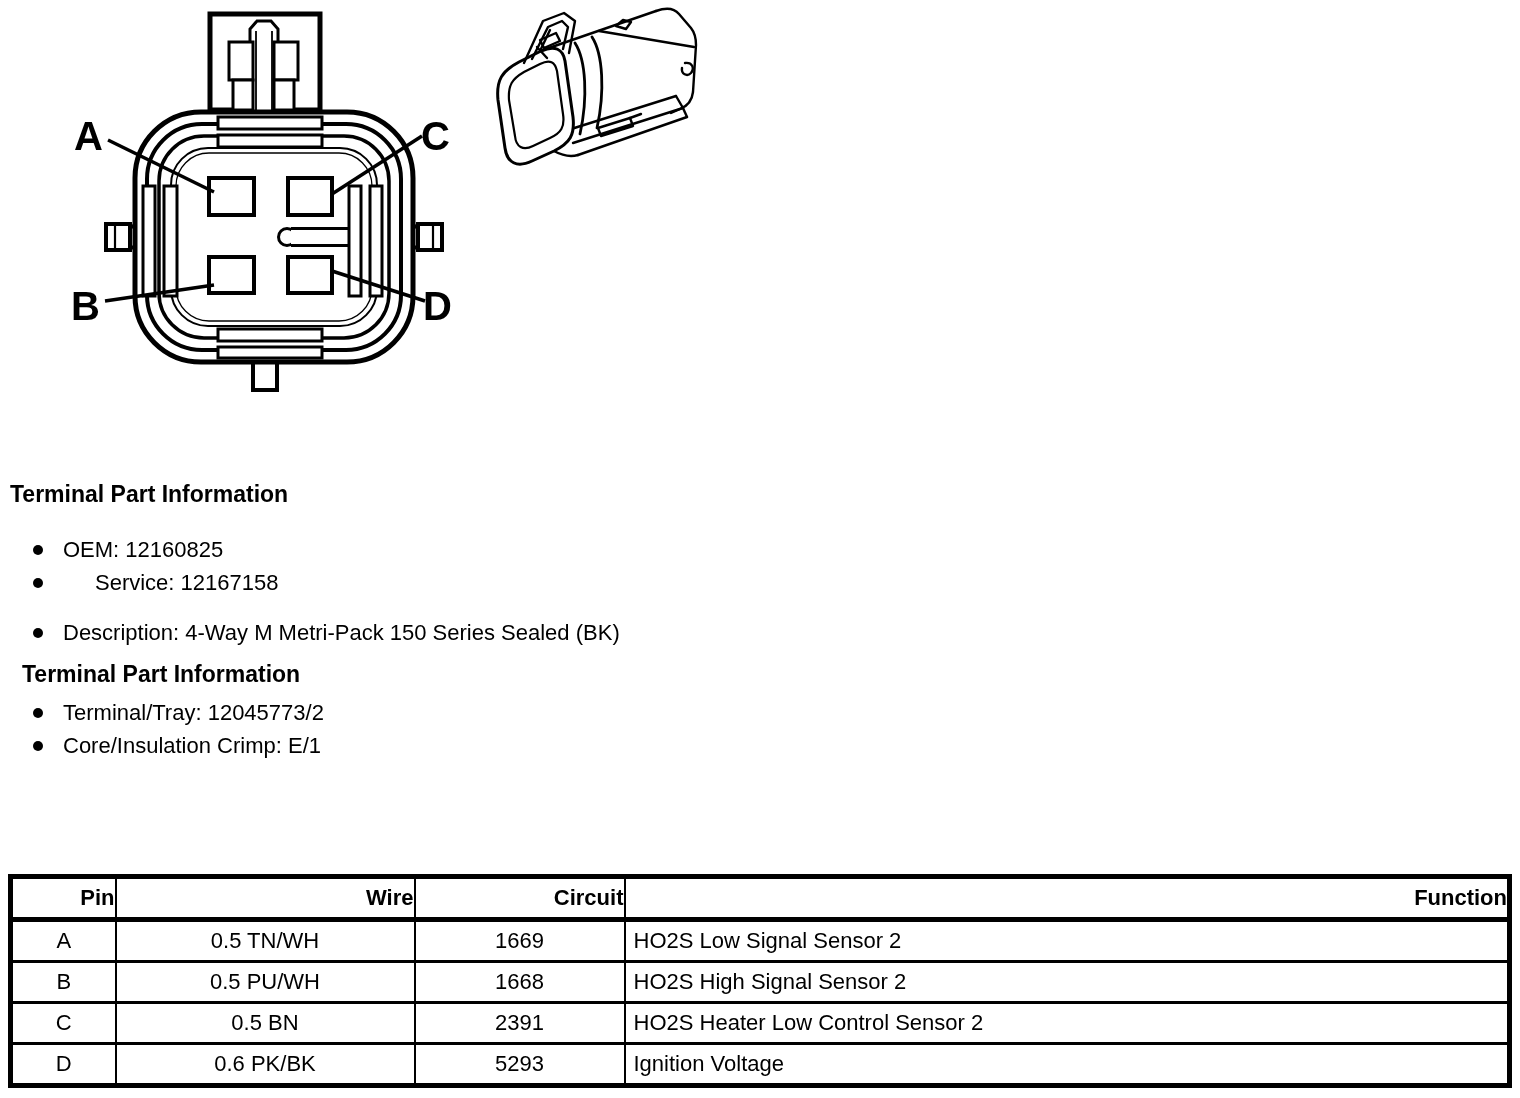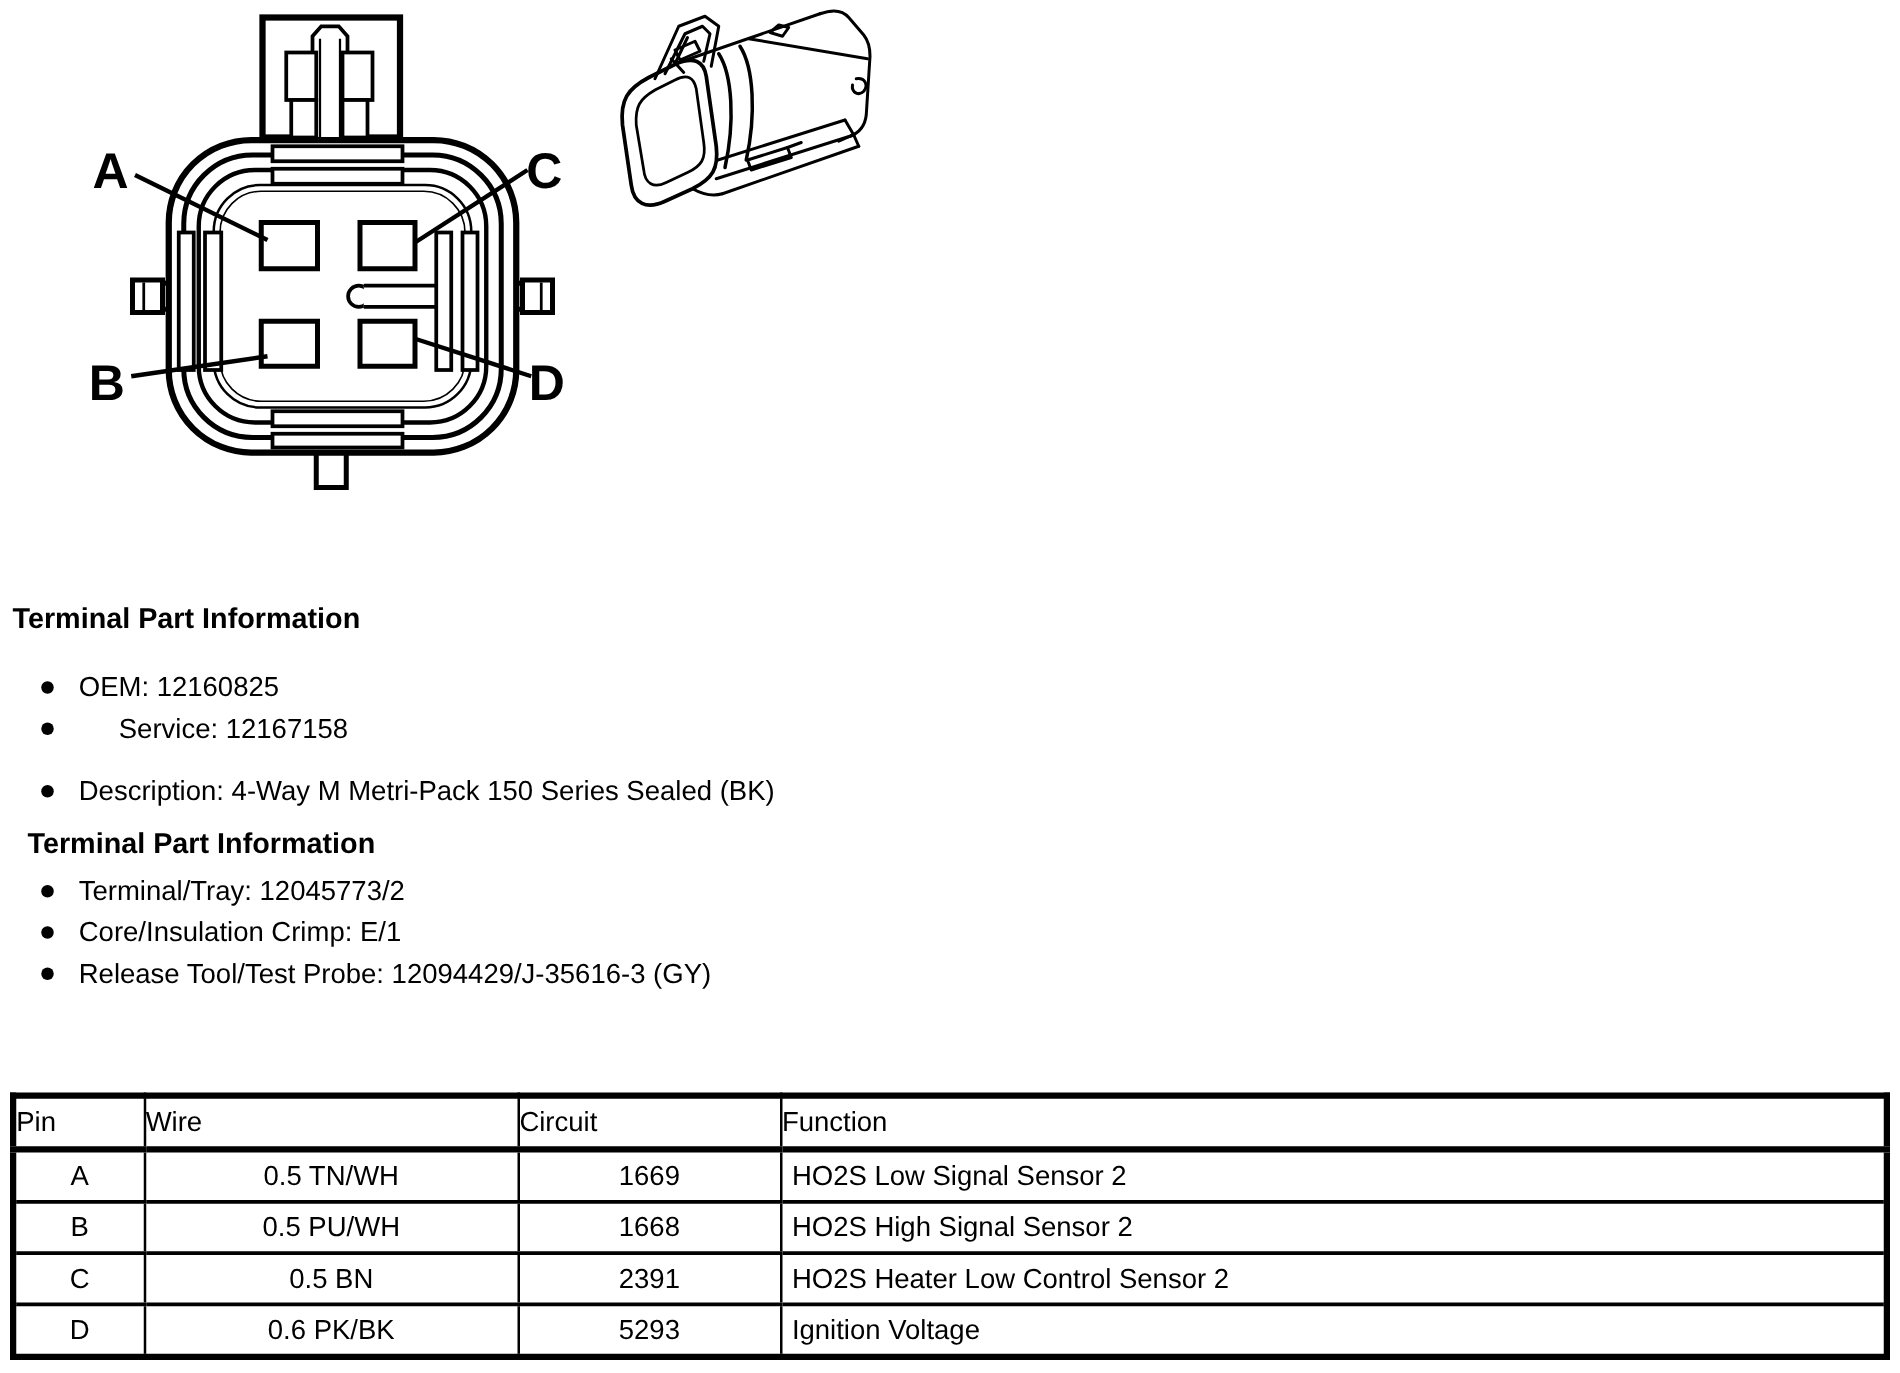--- a/index.html
+++ b/index.html
@@ -62,23 +62,23 @@
     left: 8px; top: 874px;
     width: 1504px;
     border-collapse: collapse;
     table-layout: fixed;
     border: 5px solid #000;
     font-size: 22px;
   }
   table.pinout th {
     border: 2px solid #000;
     border-bottom: 5px solid #000;
-    font-weight: normal;
+    font-weight: bold;
     height: 38px;
-    text-align: left;
+    text-align: right;
     padding: 0;
   }
   table.pinout td {
     border: 2px solid #000;
     border-top: 3px solid #000;
     height: 38px;
     text-align: center;
     padding: 0;
   }
   table.pinout td.fn {
@@ -233,24 +233,20 @@
   <div class="heading h-terminal">Terminal Part Information</div>
 
   <div class="bullet-line b4">
     <span class="dot"></span>
     <span>Terminal/Tray: 12045773/2</span>
   </div>
   <div class="bullet-line b5">
     <span class="dot"></span>
     <span>Core/Insulation Crimp: E/1</span>
   </div>
-  <div class="bullet-line b6">
-    <span class="dot"></span>
-    <span>Release Tool/Test Probe: 12094429/J-35616-3 (GY)</span>
-  </div>
 
 
   <table class="pinout">
     <colgroup>
       <col style="width:105px">
       <col style="width:299px">
       <col style="width:210px">
       <col>
     </colgroup>
     <thead>

